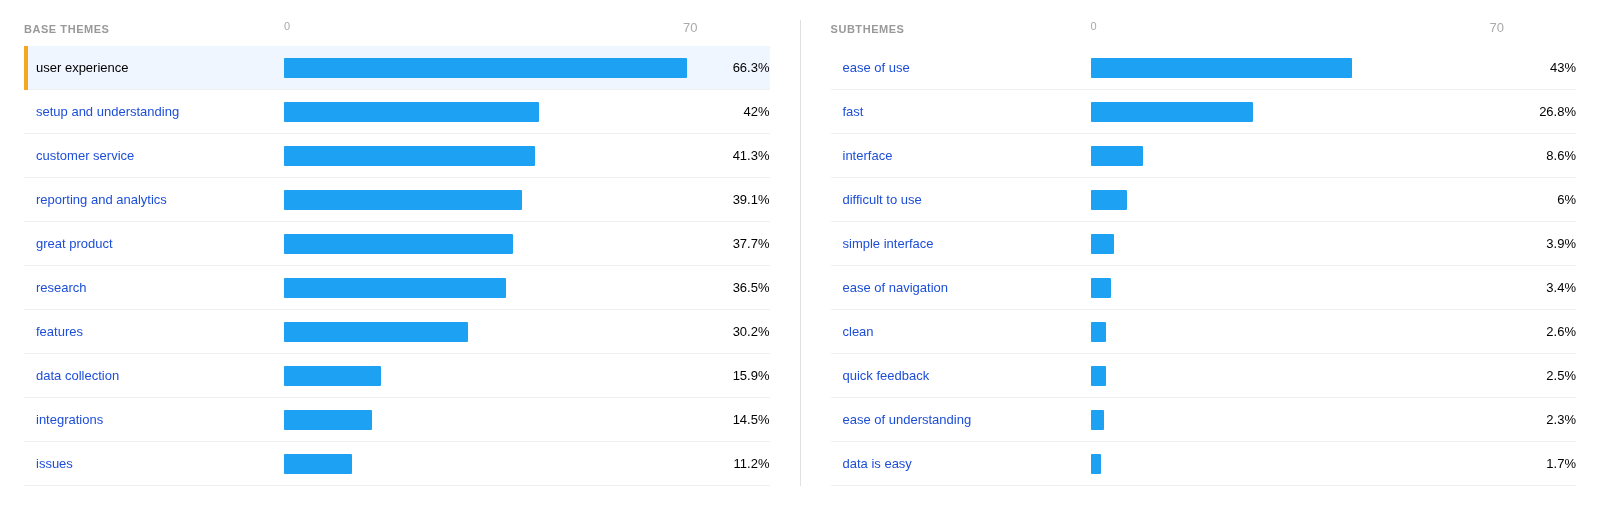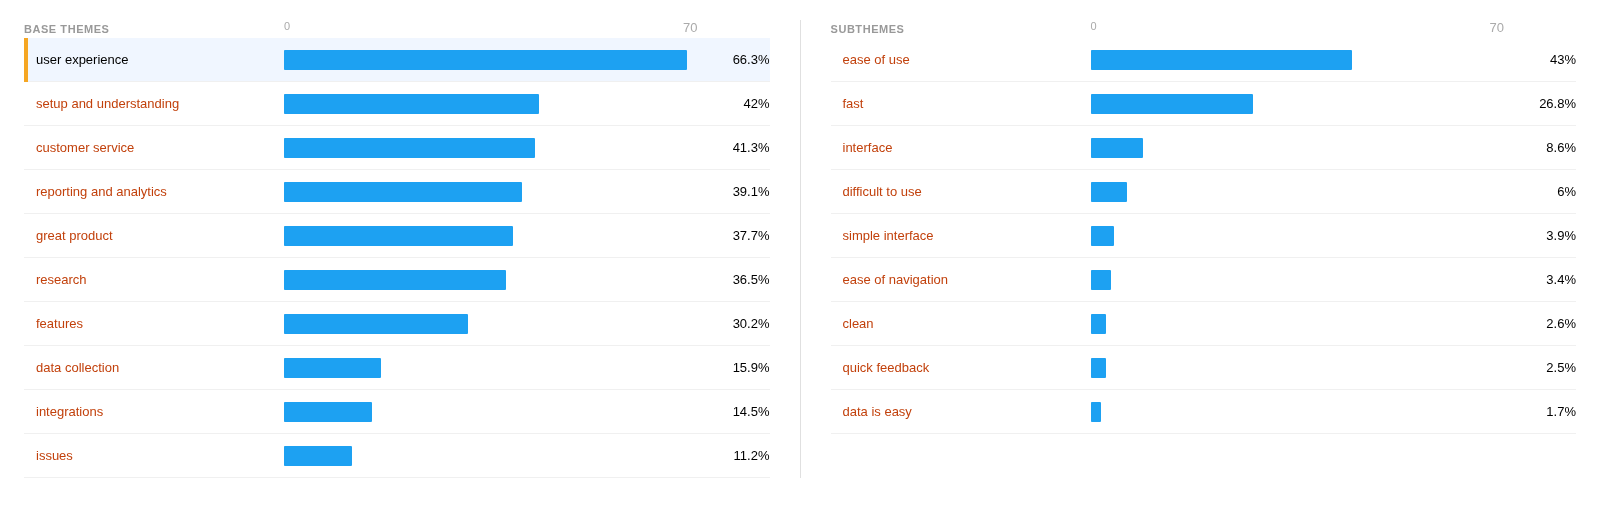--- a/index.html
+++ b/index.html
@@ -25,20 +25,21 @@
       padding-left: 20px;
     }
     .divider {
       width: 1px;
       background: #e0e0e0;
       margin: 0 10px;
     }
     .section-header {
       display: flex;
       align-items: center;
+      margin-bottom: 8px;
     }
     .section-title {
       font-size: 11px;
       font-weight: 600;
       color: #999;
       letter-spacing: 0.05em;
       text-transform: uppercase;
       flex: 0 0 260px;
     }
     .axis-labels {
@@ -80,21 +81,21 @@
       flex-shrink: 0;
     }
     .no-indicator {
       width: 4px;
       margin-right: 0;
       flex-shrink: 0;
     }
     .row-label {
       flex: 0 0 256px;
       font-size: 13px;
-      color: #c2410c;
+      color: #1d4ed8;
       padding-left: 8px;
       white-space: nowrap;
     }
     .bar-area {
       flex: 1;
       position: relative;
       height: 20px;
       margin-right: 4px;
     }
     .bar {
@@ -299,20 +300,29 @@
         <div class="no-indicator"></div>
         <div class="row-label">quick feedback</div>
         <div class="bar-area">
           <div class="bar-axis-line"></div>
           <div class="bar" style="width: 3.57143%;"></div>
         </div>
         <div class="row-value">2.5%</div>
       </div>
       <div class="bar-row">
         <div class="no-indicator"></div>
+        <div class="row-label">ease of understanding</div>
+        <div class="bar-area">
+          <div class="bar-axis-line"></div>
+          <div class="bar" style="width: 3.28571%;"></div>
+        </div>
+        <div class="row-value">2.3%</div>
+      </div>
+      <div class="bar-row">
+        <div class="no-indicator"></div>
         <div class="row-label">data is easy</div>
         <div class="bar-area">
           <div class="bar-axis-line"></div>
           <div class="bar" style="width: 2.42857%;"></div>
         </div>
         <div class="row-value">1.7%</div>
       </div>
     </div>
   </div>
 

